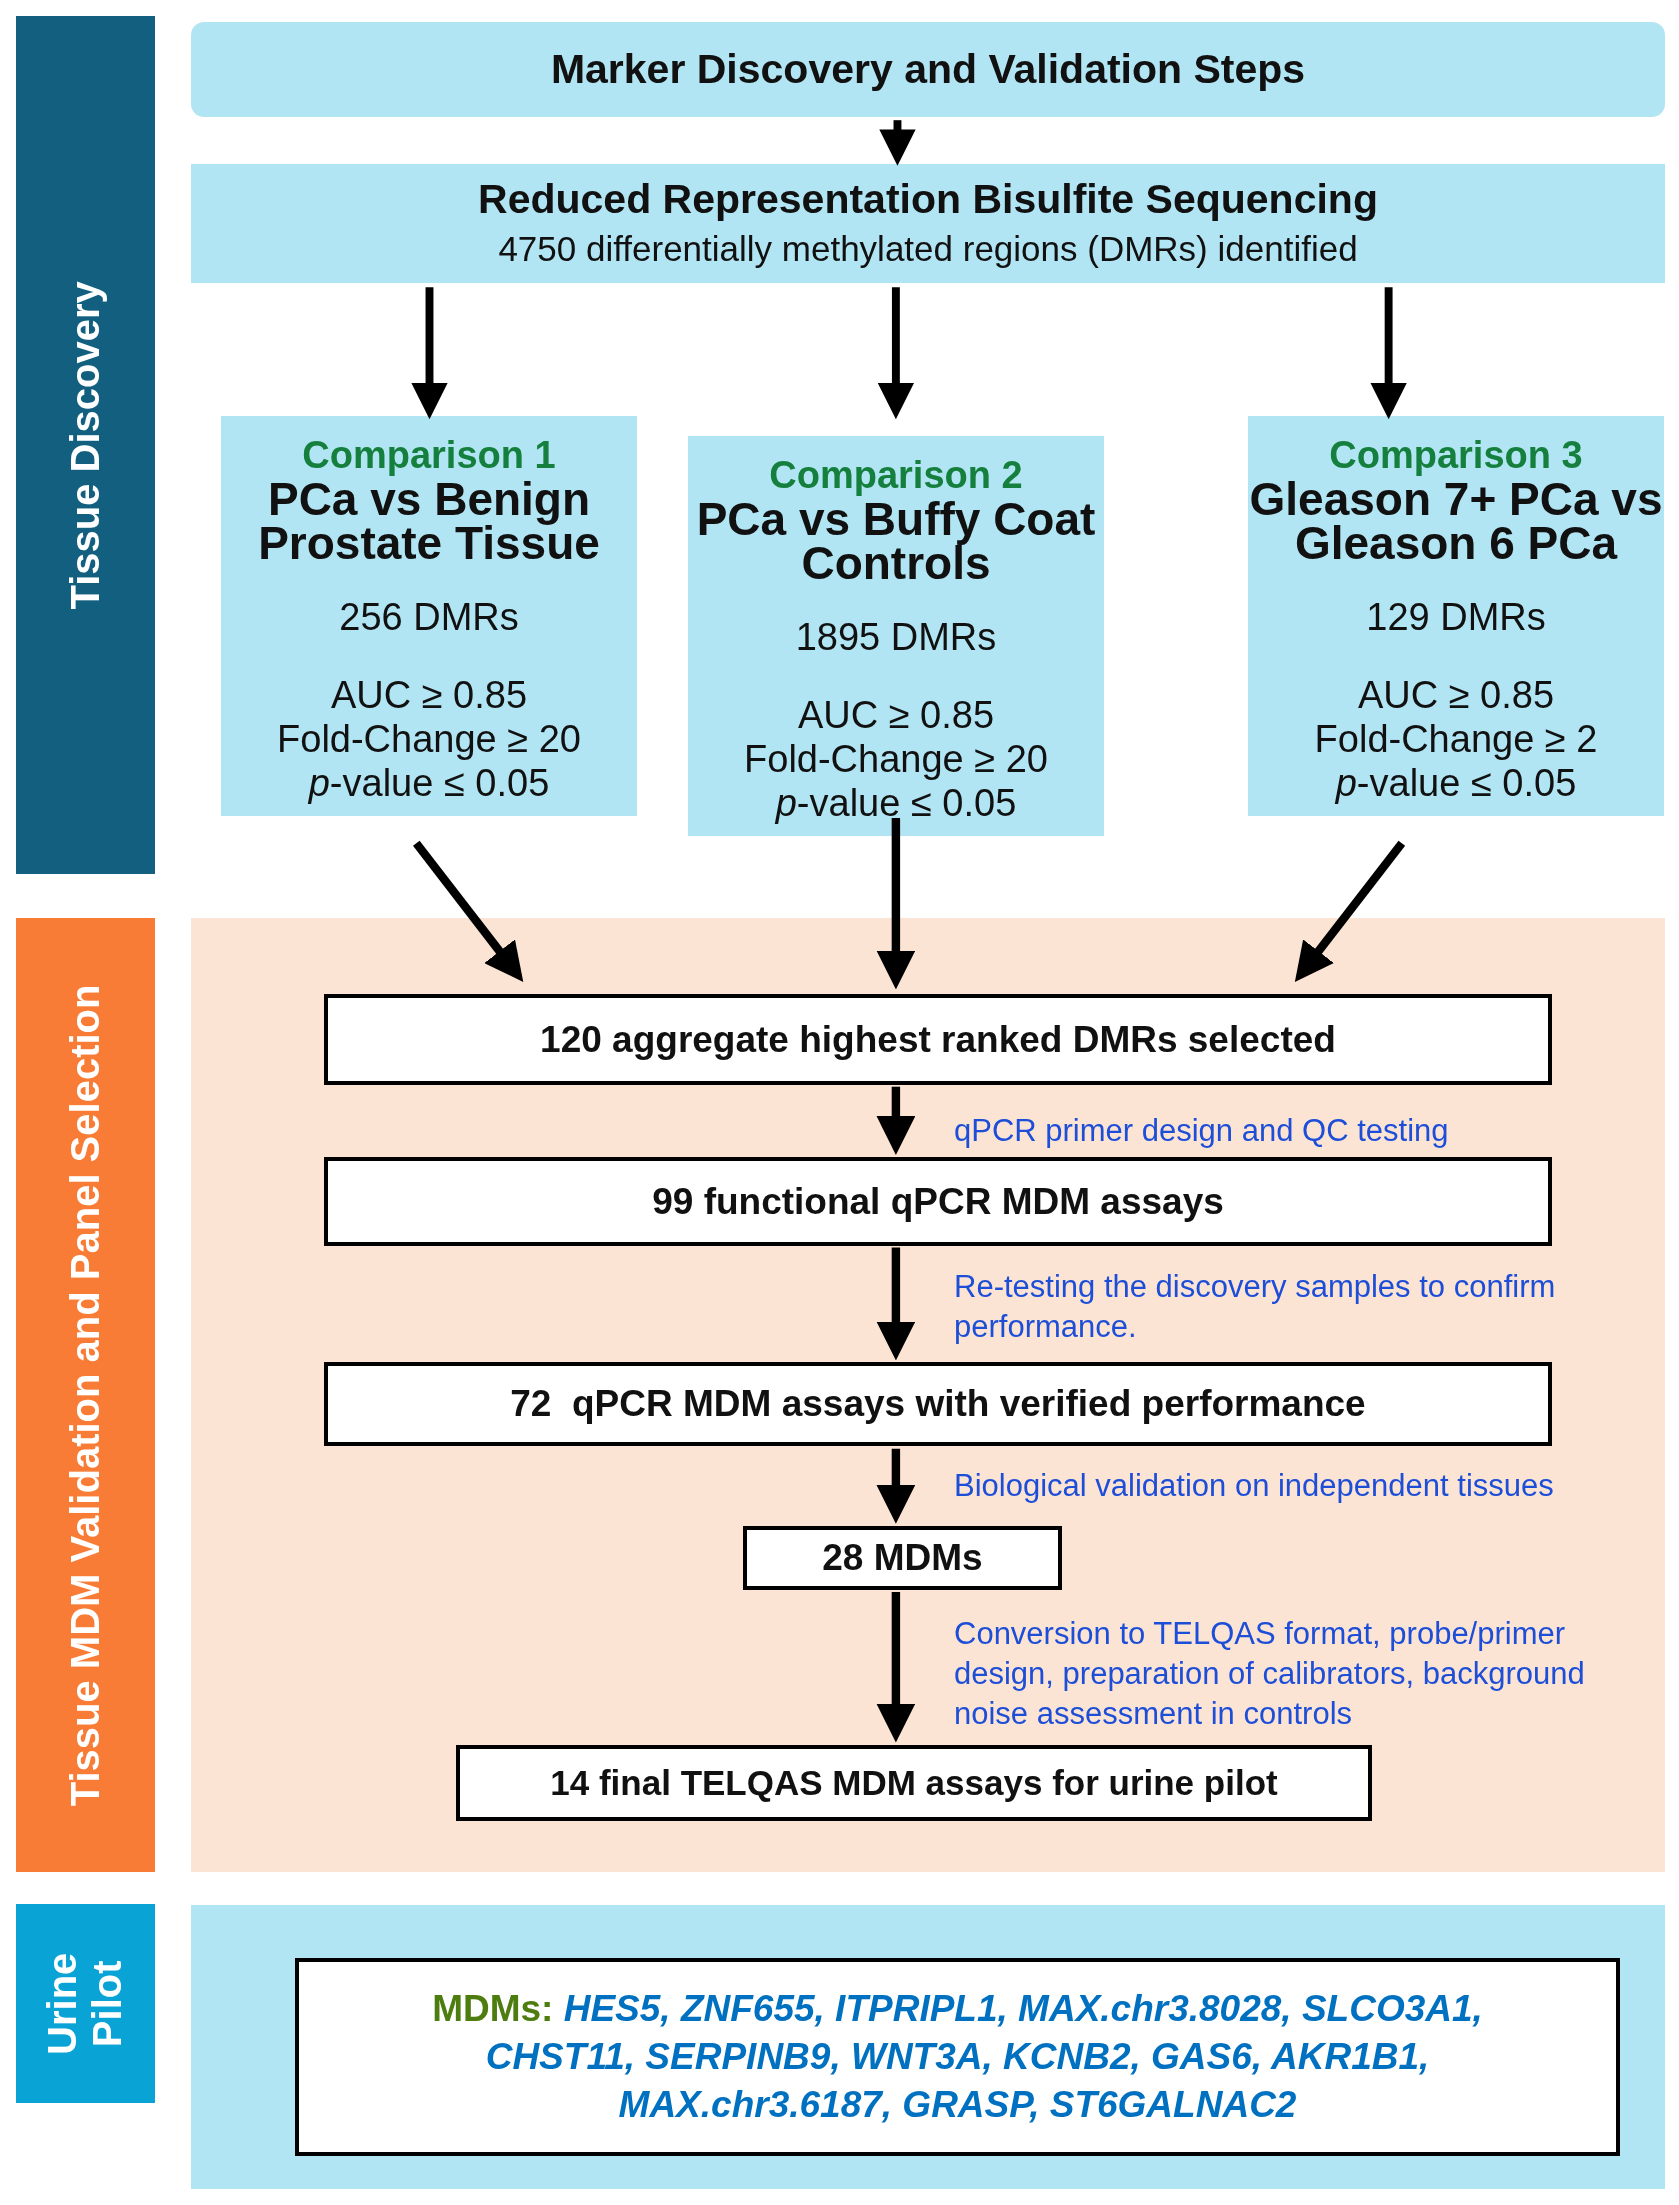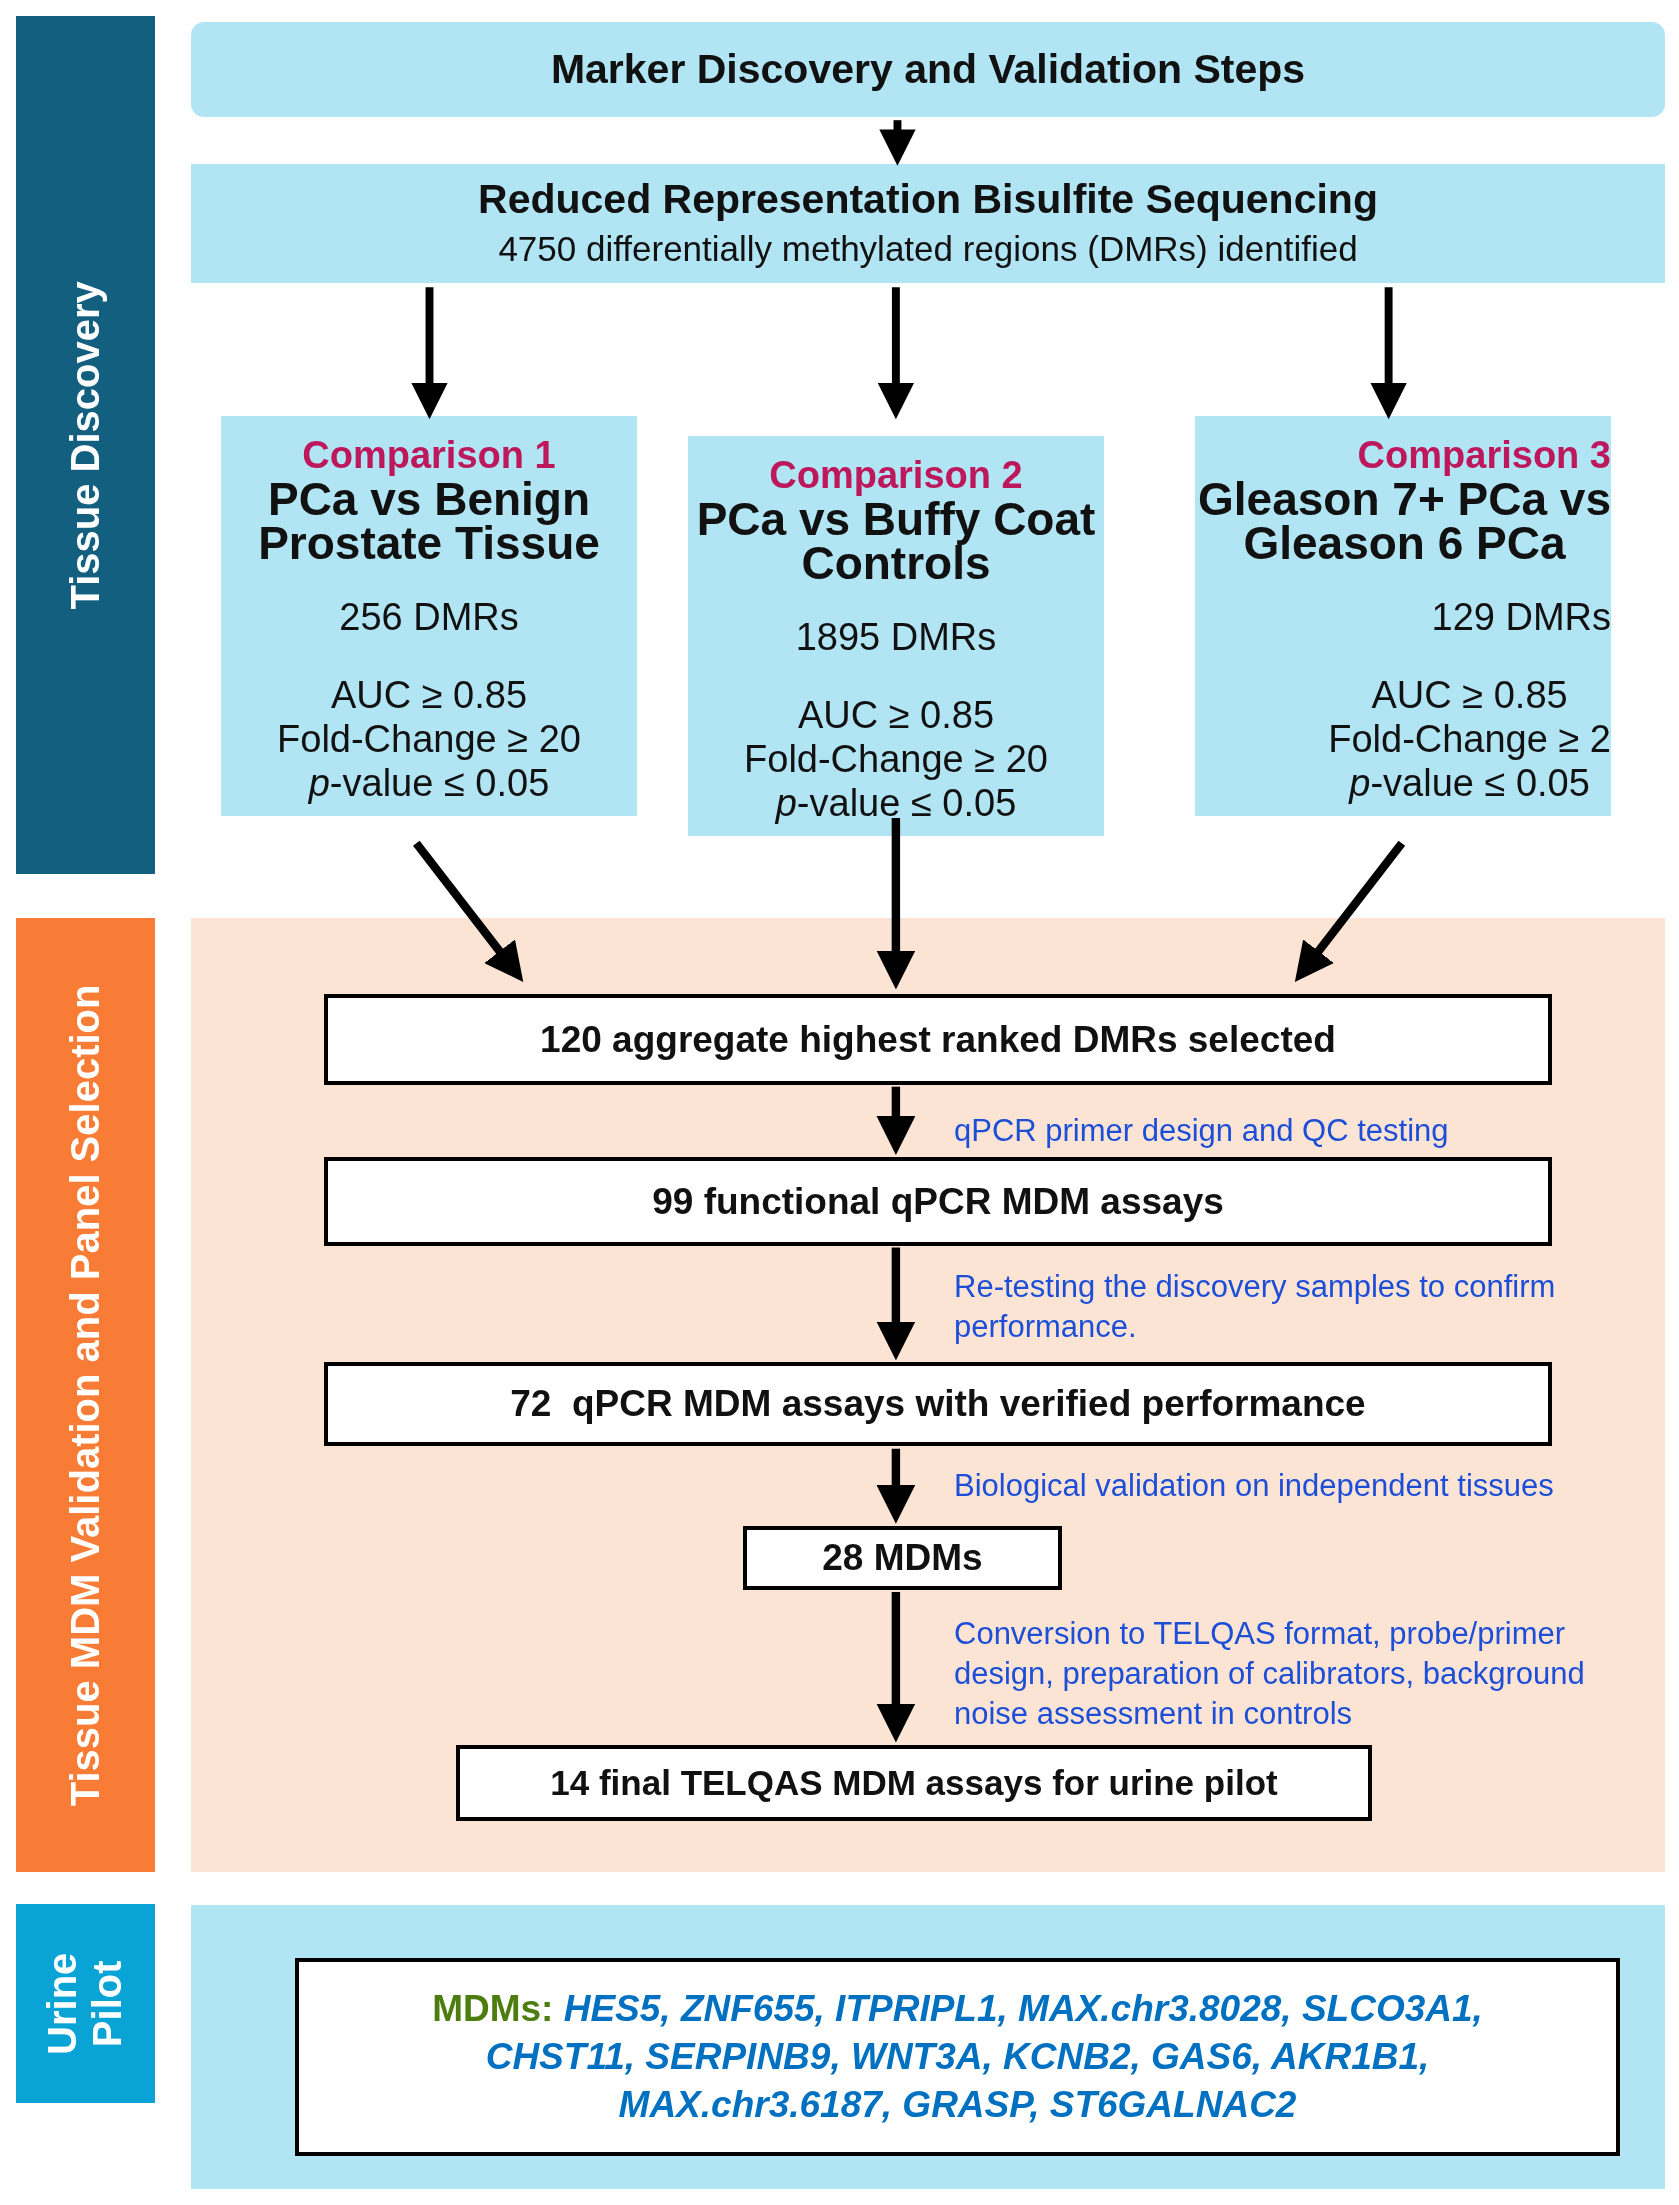--- a/index.html
+++ b/index.html
@@ -16,21 +16,21 @@
 
   
   .banner{position:absolute;left:191px;width:1474px;background:#B2E5F4;
           display:flex;flex-direction:column;align-items:center;justify-content:center;text-align:center;}
   .banner-title{font-size:41px;font-weight:bold;line-height:51px;}
   .banner-sub{font-size:35px;line-height:48px;}
 
   
   .comp{position:absolute;top:416px;width:416px;height:400px;background:#B2E5F4;
         display:flex;flex-direction:column;align-items:center;text-align:center;padding-top:17px;box-sizing:border-box;}
-  .comp-label{color:#be185d;font-weight:bold;font-size:38px;line-height:44px;}
+  .comp-label{color:#15803d;font-weight:bold;font-size:38px;line-height:44px;}
   .comp-title{font-weight:bold;font-size:46px;line-height:44px;white-space:pre-line;}
   .comp-dmrs{font-size:38px;line-height:44px;margin-top:29.5px;}
   .comp-criteria{font-size:38px;line-height:44px;margin-top:34px;white-space:pre-line;}
   .it{font-style:italic;}
 
   
   .peach{position:absolute;left:191px;top:918px;width:1474px;height:954px;background:#FCE4D4;}
 
   
   .step{position:absolute;background:#ffffff;border:4.7px solid #000000;box-sizing:border-box;
@@ -89,21 +89,21 @@
   <div class="comp" style="left:688px;margin-top:20px;">
     <div class="comp-label">Comparison 2</div>
     <div class="comp-title">PCa vs Buffy Coat
 Controls</div>
     <div class="comp-dmrs">1895 DMRs</div>
     <div class="comp-criteria"><span>AUC ≥ 0.85
 Fold-Change ≥ 20</span>
 <span><span class="it">p</span><span>-value ≤ 0.05</span></span></div>
   </div>
 
-  <div class="comp" style="left:1195px;align-items:flex-end;">
+  <div class="comp" style="left:1248px;">
     <div class="comp-label">Comparison 3</div>
     <div class="comp-title">Gleason 7+ PCa vs
 Gleason 6 PCa</div>
     <div class="comp-dmrs">129 DMRs</div>
     <div class="comp-criteria"><span>AUC ≥ 0.85
 Fold-Change ≥ 2</span>
 <span><span class="it">p</span><span>-value ≤ 0.05</span></span></div>
   </div>
 
   <div class="peach"></div>

